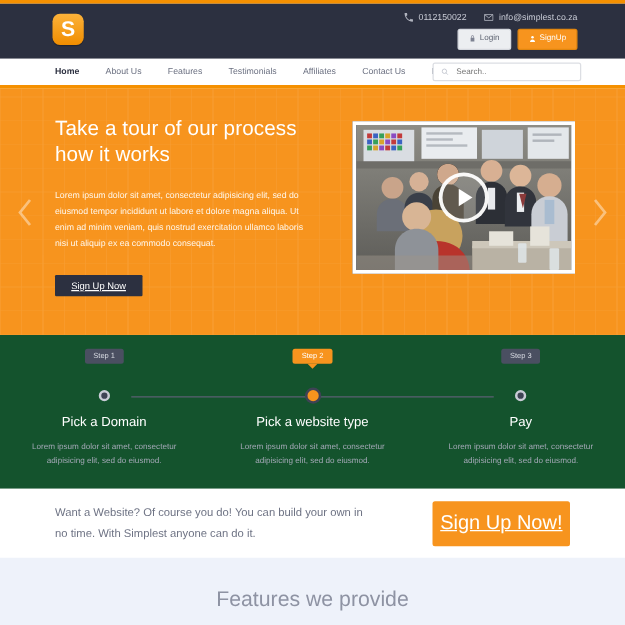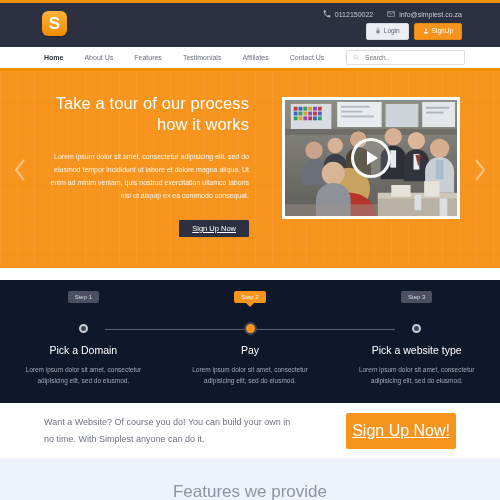--- a/index.html
+++ b/index.html
@@ -52,21 +52,20 @@
   .searchbox input{
     border:0;outline:0;font-size:6.5px;color:#a9adb8;width:100%;
     font-family:"Liberation Sans",sans-serif;background:transparent;
   }
   .navrule{height:3px;background:#f59000;}
 
   
   .hero{
     position:relative;height:197px;overflow:hidden;
     background:#f7941e;
-    text-align:right;
   }
   .hero-tex{
     position:absolute;inset:0;opacity:.10;
     background-image:
       repeating-linear-gradient(90deg,rgba(255,255,255,.55) 0 1px,transparent 1px 17px),
       repeating-linear-gradient(0deg,rgba(255,255,255,.35) 0 1px,transparent 1px 19px),
       radial-gradient(circle at 72% 42%,rgba(255,255,255,.5) 0 30px,transparent 31px);
   }
   .hero-inner{position:relative;height:100%;}
   .hero-left{position:absolute;left:44px;top:22px;width:205px;}
@@ -97,21 +96,21 @@
     border-left:11px solid #fff;border-top:7px solid transparent;border-bottom:7px solid transparent;
   }
   .arrow{
     position:absolute;top:50%;transform:translateY(-50%);
     width:22px;height:30px;opacity:.42;
   }
   .arrow.left{left:9px;}
   .arrow.right{right:9px;}
 
   
-  .steps{background:#0f172a;height:123px;position:relative;margin-top:12px;}
+  .steps{background:#14532d;height:123px;position:relative;}
   .step-badges{position:absolute;top:11px;left:0;right:0;display:flex;}
   .sb-col{flex:1;display:flex;justify-content:center;position:relative;}
   .badge{
     font-size:6px;color:#d6d9e1;background:#4b out;padding:3px 7px;border-radius:2px;
     background:#4a4f61;line-height:1;
   }
   .badge.on{background:#f7941e;color:#fff;position:relative;}
   .badge.on:after{
     content:"";position:absolute;left:50%;top:100%;transform:translateX(-50%);
     border-left:4px solid transparent;border-right:4px solid transparent;
@@ -340,25 +339,25 @@
           </div>
       </div>
     </div>
 
     <div class="step-texts">
       <div class="st-col">
         <div class="st-title">Pick a Domain</div>
         <div class="st-desc">Lorem ipsum dolor sit amet, consectetur adipisicing elit, sed do eiusmod.</div>
       </div>
       <div class="st-col">
+        <div class="st-title">Pick a website type</div>
+        <div class="st-desc">Lorem ipsum dolor sit amet, consectetur adipisicing elit, sed do eiusmod.</div>
+      </div>
+      <div class="st-col">
         <div class="st-title">Pay</div>
-        <div class="st-desc">Lorem ipsum dolor sit amet, consectetur adipisicing elit, sed do eiusmod.</div>
-      </div>
-      <div class="st-col">
-        <div class="st-title">Pick a website type</div>
         <div class="st-desc">Lorem ipsum dolor sit amet, consectetur adipisicing elit, sed do eiusmod.</div>
       </div>
     </div>
   </div>
 
   <div class="ctaband">
     <div class="cta-text">Want a Website? Of course you do! You can build your own in no time. With Simplest anyone can do it.</div>
     <a class="cta-btn" href="#">Sign Up Now!</a>
   </div>
 

